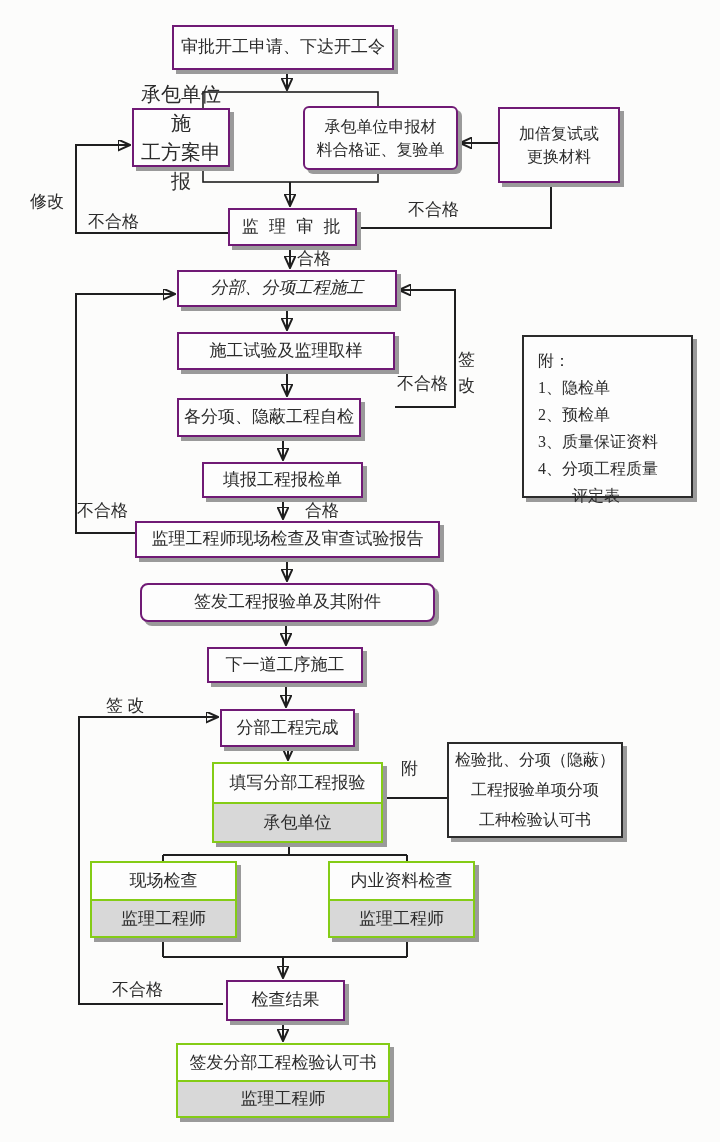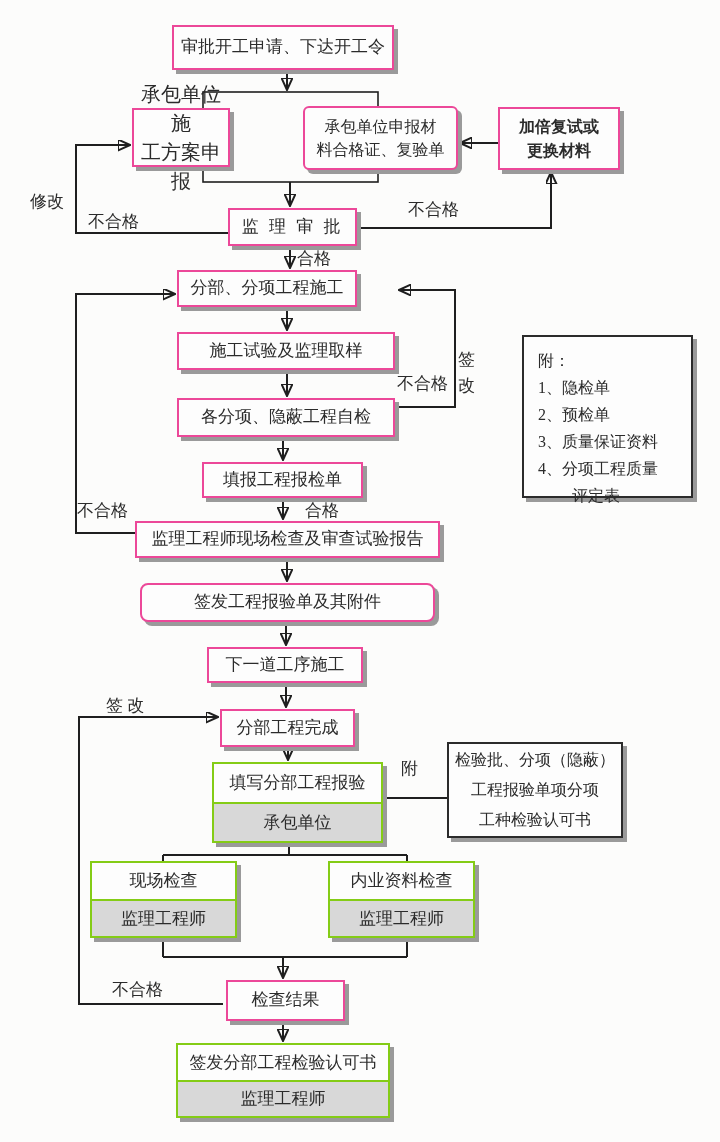--- a/index.html
+++ b/index.html
@@ -24,21 +24,21 @@
   #wires path, #wires rect {
     fill: none;
     stroke: #1f1f1f;
     stroke-width: 2;
   }
   #wires rect.frame { stroke-width: 1.6; }
   .node {
     position: absolute;
     box-sizing: border-box;
     background: #fdfdfd;
-    border: 2px solid #ec4899;
+    border: 2px solid #701a75;
     box-shadow: 4px 4px 0 #9a9a9a;
     display: flex;
     align-items: center;
     justify-content: center;
     text-align: center;
     font-size: 17px;
     line-height: 1.45;
     white-space: pre-line;
   }
   .stack {
@@ -126,30 +126,30 @@
   </svg>
 
   <div class="node" style="left:172px; top:25px; width:222px; height:45px;">审批开工申请、下达开工令</div>
 
   <div class="node" style="left:132px; top:108px; width:98px; height:59px; font-size:20px;">承包单位施
 工方案申报</div>
 
   <div class="node" style="left:303px; top:106px; width:155px; height:64px; font-size:16px;border-radius:6px;">承包单位申报材
 料合格证、复验单</div>
 
-  <div class="node" style="left:498px; top:107px; width:122px; height:63px; font-size:16px;font-weight:bold;">加倍复试或
+  <div class="node" style="left:498px; top:107px; width:122px; height:76px; font-size:16px;">加倍复试或
 更换材料</div>
 
   <div class="node spaced" style="left:228px; top:208px; width:129px; height:38px;">监 理 审 批</div>
 
-  <div class="node" style="left:177px; top:270px; width:180px; height:37px;">分部、分项工程施工</div>
+  <div class="node" style="left:177px; top:270px; width:220px; height:37px;font-style:italic;">分部、分项工程施工</div>
 
   <div class="node" style="left:177px; top:332px; width:218px; height:38px;">施工试验及监理取样</div>
 
-  <div class="node" style="left:177px; top:398px; width:218px; height:39px;">各分项、隐蔽工程自检</div>
+  <div class="node" style="left:177px; top:398px; width:184px; height:39px;">各分项、隐蔽工程自检</div>
 
   <div class="node" style="left:202px; top:462px; width:161px; height:36px;">填报工程报检单</div>
 
   <div class="node" style="left:135px; top:521px; width:305px; height:37px;">监理工程师现场检查及审查试验报告</div>
 
   <div class="node" style="left:140px; top:583px; width:295px; height:39px;border-radius:8px;">签发工程报验单及其附件</div>
 
   <div class="node" style="left:207px; top:647px; width:156px; height:36px;">下一道工序施工</div>
 
   <div class="node" style="left:220px; top:709px; width:135px; height:38px;">分部工程完成</div>

